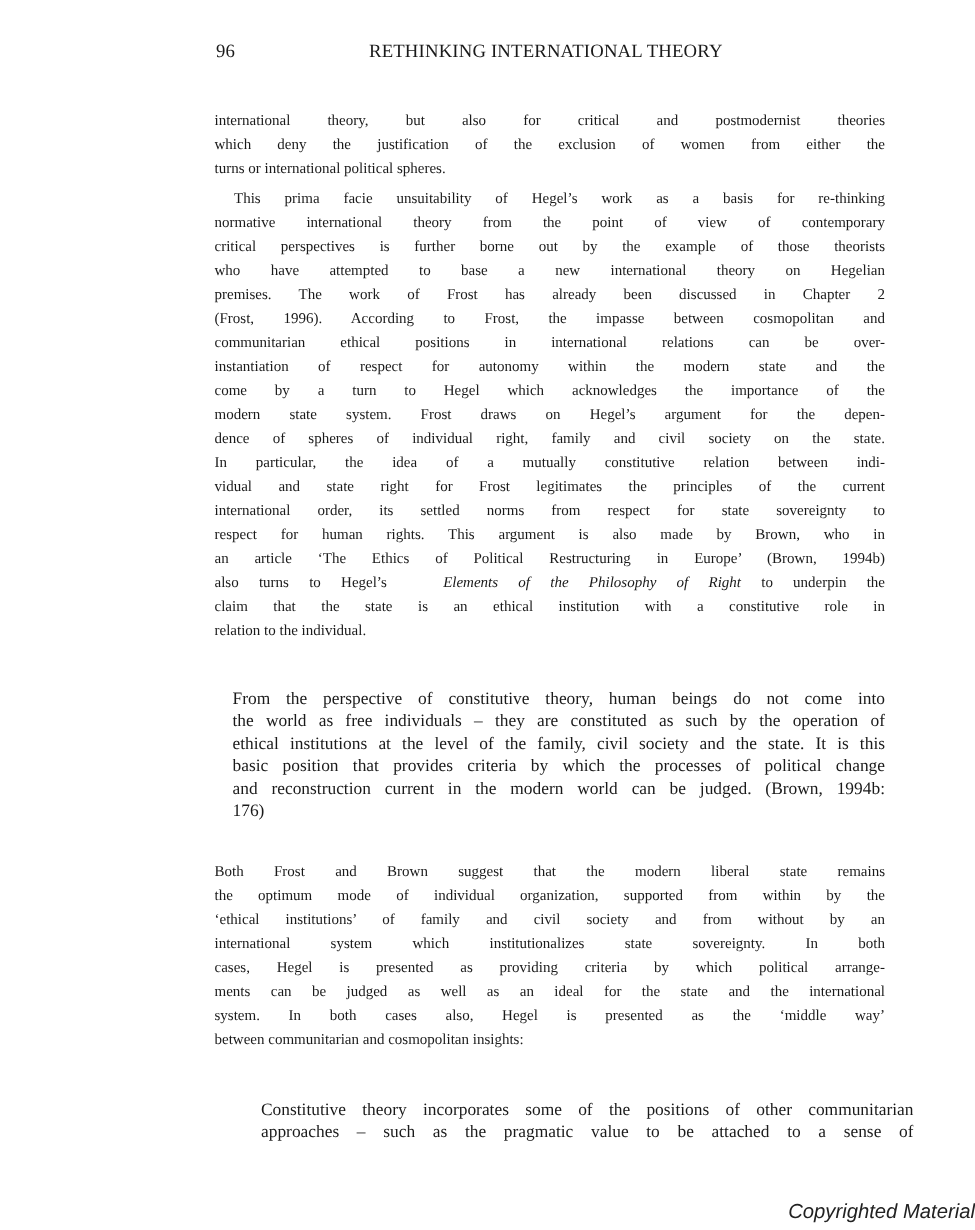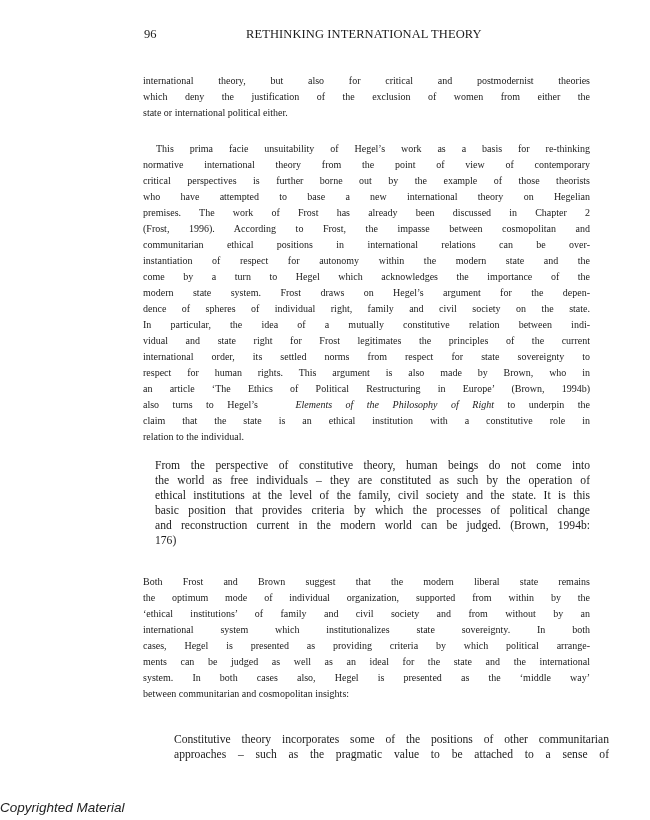--- a/index.html
+++ b/index.html
@@ -52,21 +52,20 @@
       white-space: nowrap;
       text-align: justify;
       text-align-last: justify;
       overflow: hidden;
     }
     .line.last {
       text-align-last: left;
     }
     .line.indent {
       text-indent: 13px;
-      margin-top: 16px;
     }
     .quote-block {
       position: absolute;
       left: 155px;
       width: 435px;
     }
     .qline {
       display: block;
       height: 15px;
       line-height: 15px;
@@ -78,41 +77,41 @@
     }
     .qline.last {
       text-align-last: left;
     }
     em { font-style: italic; margin-left: 24px; }
     .footer {
       position: absolute;
       top: 800px;
       left: 0;
       width: 650px;
-      text-align: left;
+      text-align: right;
       font-family: "Liberation Sans", "DejaVu Sans", sans-serif;
       font-style: italic;
       font-size: 13.5px;
       color: #222;
     }
   </style>
 </head>
 <body>
 
 <div class="page">
 
   <div class="running-head">
     <span class="page-number">96</span>
     <span class="running-title">RETHINKING INTERNATIONAL THEORY</span>
   </div>
 
   <div class="body-block" style="top:73px;">
     <span class="line">international theory, but also for critical and postmodernist theories</span>
     <span class="line">which deny the justification of the exclusion of women from either the</span>
-    <span class="line last">state or international political either.</span>
+    <span class="line last">turns or international political spheres.</span>
   </div>
 
   <div class="body-block" style="top:125px;">
     <span class="line indent">This prima facie unsuitability of Hegel’s work as a basis for re-thinking</span>
     <span class="line">normative international theory from the point of view of contemporary</span>
     <span class="line">critical perspectives is further borne out by the example of those theorists</span>
     <span class="line">who have attempted to base a new international theory on Hegelian</span>
     <span class="line">premises. The work of Frost has already been discussed in Chapter 2</span>
     <span class="line">(Frost, 1996). According to Frost, the impasse between cosmopolitan and</span>
     <span class="line">communitarian ethical positions in international relations can be over-</span>

